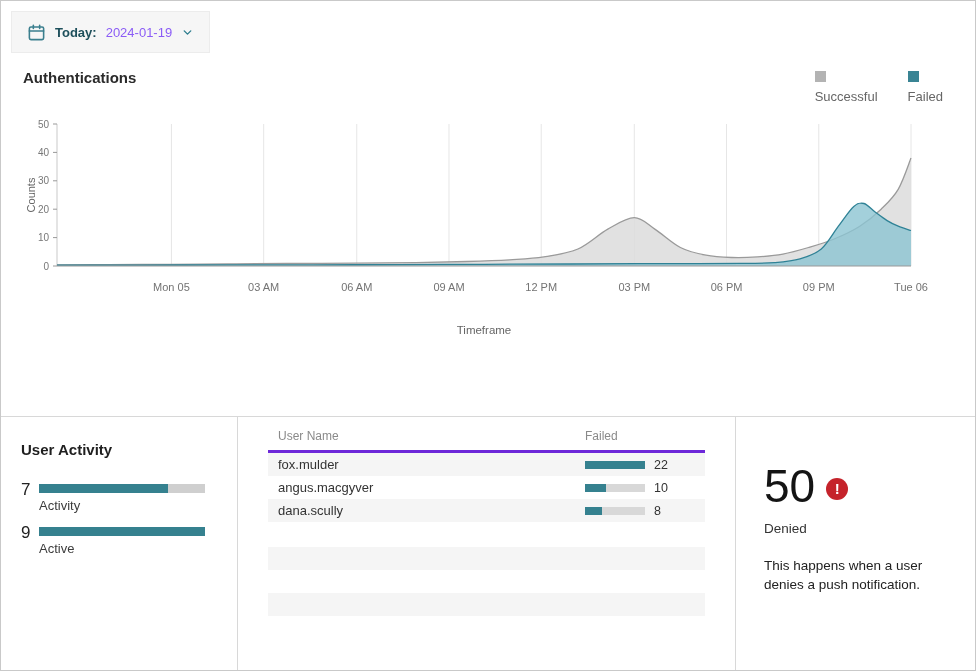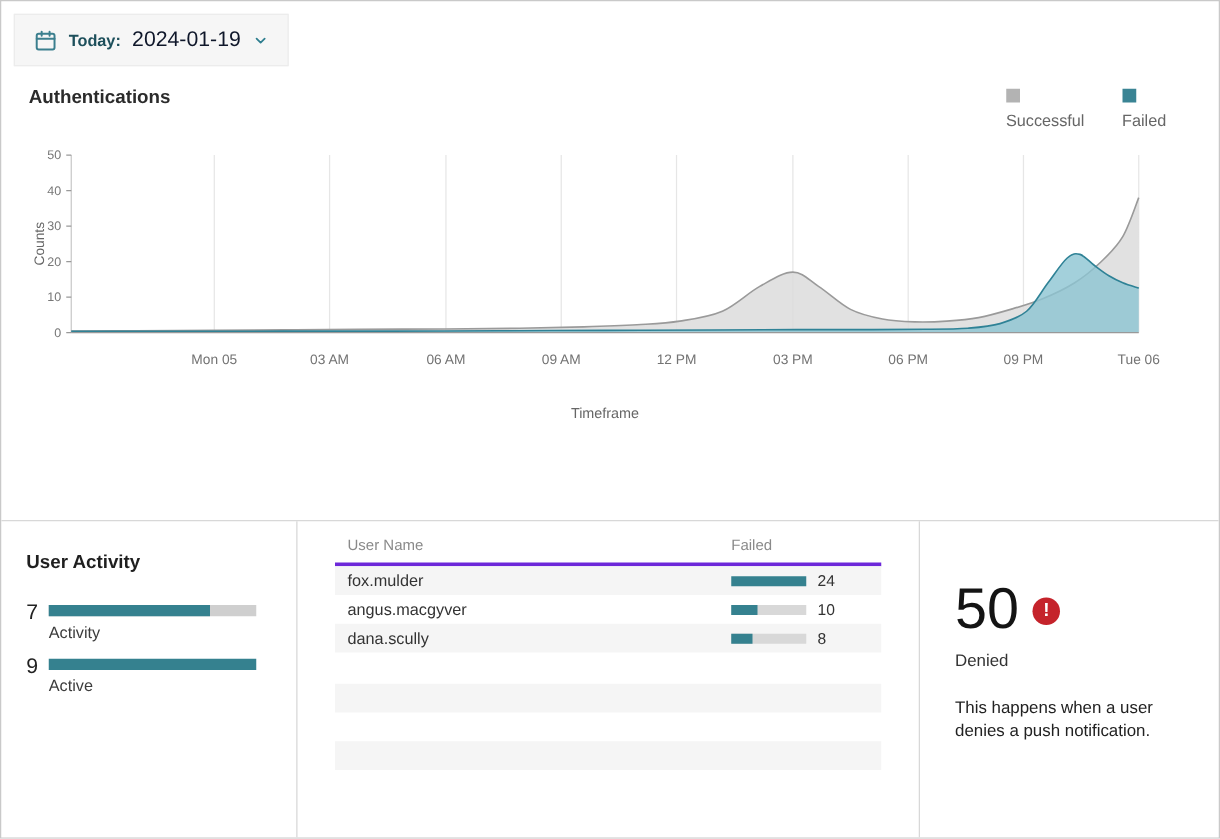--- a/index.html
+++ b/index.html
@@ -14,26 +14,26 @@
   }
   
   .top-bar { padding: 10px 0 0 10px; height: 52px; }
   .date-picker {
     display: inline-flex; align-items: center; gap: 9px;
     background: #f6f6f6; border: 1px solid #ececec;
     height: 42px; padding: 0 15px; cursor: pointer;
     font-family: inherit;
   }
   .date-prefix { font-size: 13px; font-weight: 700; color: #1d4f5b; }
-  .date-value { font-size: 17px; color: #0f172a; }
+  .date-value { font-size: 13px; color: #8b5cf6; }
   .icon svg { display: block; }
   
   .auth-panel { position: relative; margin-top: 16px; padding: 0 22px; }
   .auth-panel h2 { font-size: 15px; font-weight: 700; color: #2b2b2b; margin-top: 12px; }
-  .legend { position: absolute; top: 2px; right: 42px; display: flex; gap: 30px; }
+  .legend { position: absolute; top: 2px; right: 32px; display: flex; gap: 30px; }
   .legend-item { display: flex; flex-direction: column; align-items: flex-start; gap: 7px; cursor: pointer; }
   .legend-swatch { width: 11px; height: 11px; display: inline-block; background: #b3b3b3; }
   .legend-label { font-size: 13px; color: #666; }
   .auth-chart { display: block; margin-top: 30px; width: 920px; height: 238px; font-family: "Liberation Sans", sans-serif; }
   
   .bottom {
     position: absolute; left: 0; right: 0; top: 415px; bottom: 0;
     border-top: 1px solid #d8d8d8;
     display: flex;
   }
@@ -186,21 +186,21 @@
         <div class="fa-thead">
           <span class="fa-col-user">User Name</span>
           <span class="fa-col-failed">Failed</span>
         </div>
         <div class="fa-row stripe">
           <span class="fa-user">fox.mulder</span>
           <span class="fa-right">
             <span class="fa-bar-track">
                 <span class="fa-bar-fill" style="display: block; width: 100%;"></span>
               </span>
-            <span class="fa-count">24</span>
+            <span class="fa-count">22</span>
           </span>
         </div>
         <div class="fa-row">
           <span class="fa-user">angus.macgyver</span>
           <span class="fa-right">
             <span class="fa-bar-track">
                 <span class="fa-bar-fill" style="display: block; width: 35.7143%;"></span>
               </span>
             <span class="fa-count">10</span>
           </span>

